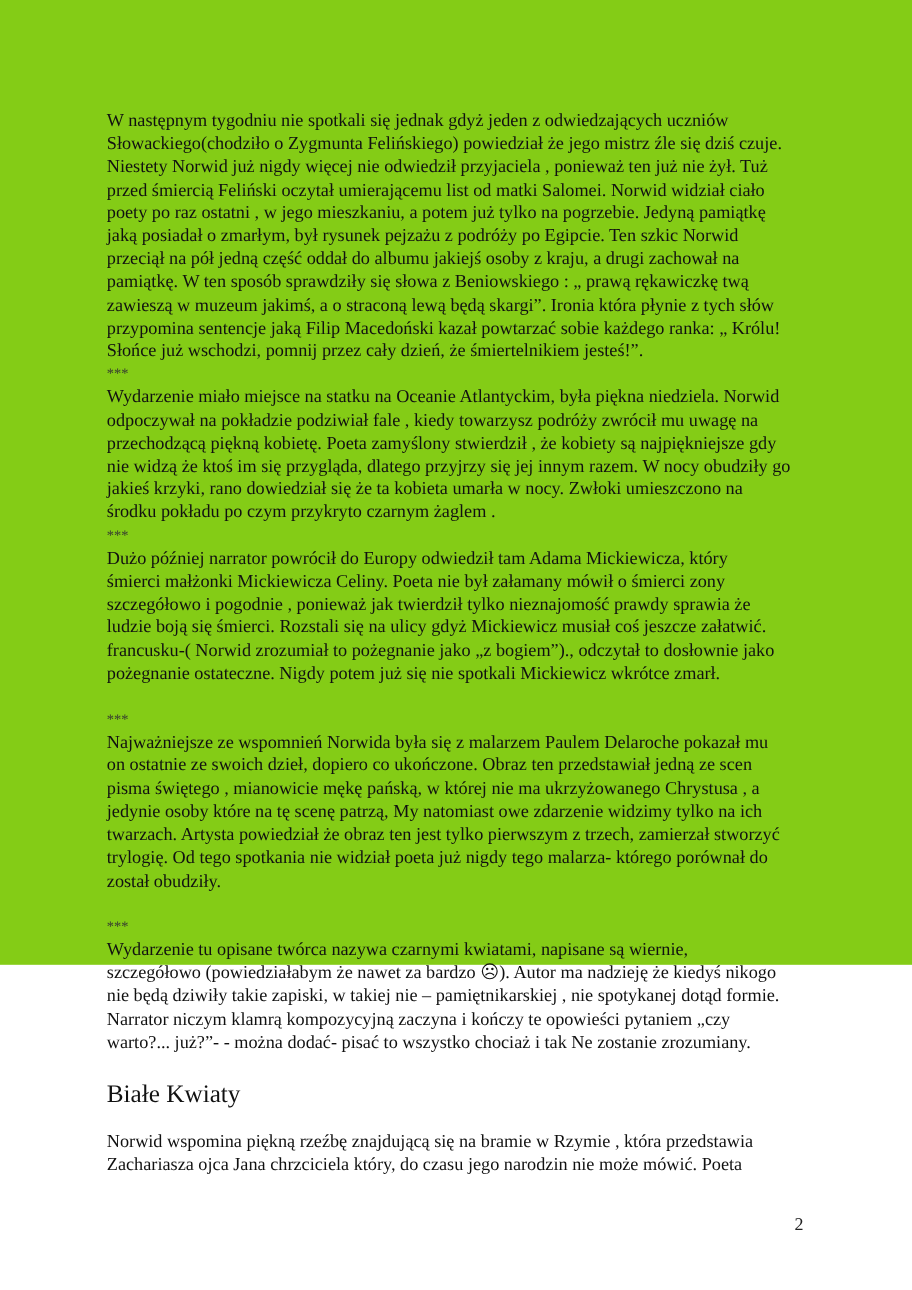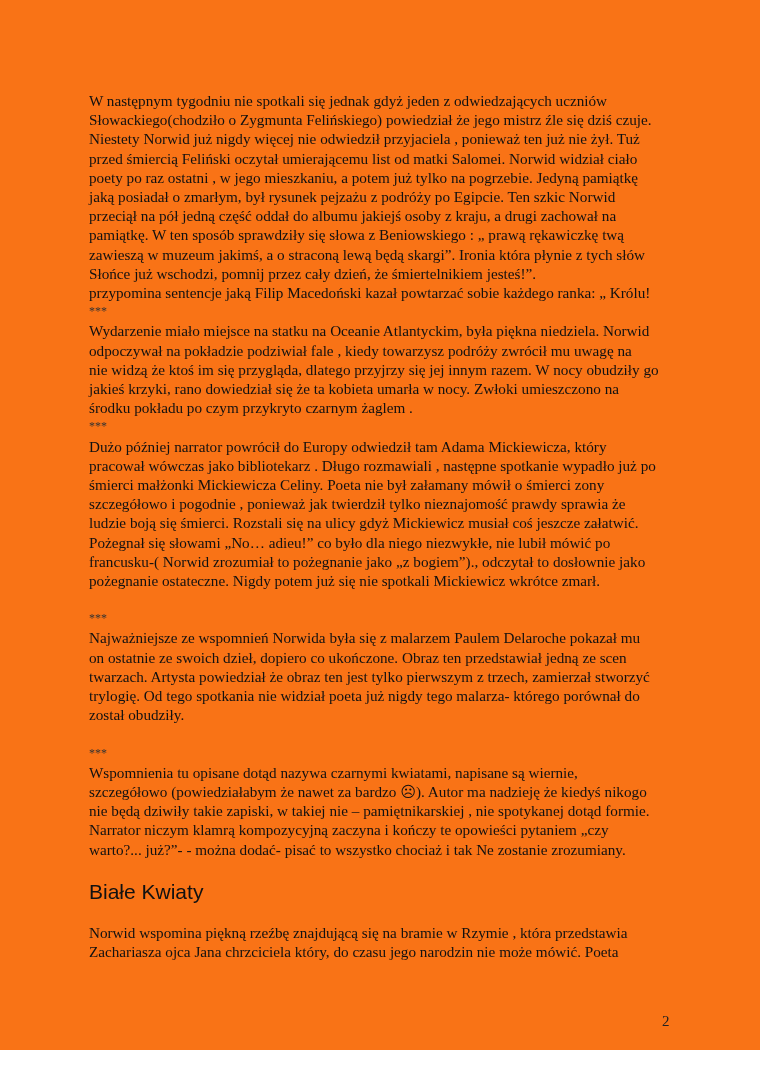--- a/index.html
+++ b/index.html
@@ -1,27 +1,27 @@
 <!DOCTYPE html>
 <html><head>
   <meta charset="utf-8">
   <style>
     html, body { margin: 0; padding: 0; background: #ffffff; }
     body { width: 760px; height: 1075px; position: relative; overflow: hidden; }
-    .page { position: absolute; left: 0; top: 0; width: 760px; height: 1050px; background: #f97316; }
+    .page { position: absolute; left: 0; top: 0; width: 760px; height: 804px; background: #84cc16; }
     .content {
       position: absolute; left: 89px; top: 91px; width: 600px;
       font-family: "Liberation Serif", serif; font-size: 15.2px; line-height: 19.2px; color: #111;
     }
     .line { white-space: nowrap; display: block; }
     .para { margin: 0; }
     .sep { display: block; color: #333; font-size: 12px; line-height: 19.2px; letter-spacing: 0px; }
     .gap { height: 19px; }
     .heading {
-      font-family: Liberation Sans, sans-serif; font-size: 21px; color: #111;
+      font-family: Liberation Serif, serif; font-size: 21px; color: #111;
       margin: 20px 0 18px 0; font-weight: normal; line-height: 26px;
     }
     .page-number {
       position: absolute; left: 662px; top: 1013px;
       font-family: "Liberation Serif", serif; font-size: 15px; color: #222;
     }
   </style>
 </head>
 <body>
 
@@ -31,59 +31,60 @@
     <div class="para">
       <span class="line">W następnym tygodniu nie spotkali się jednak gdyż jeden z odwiedzających uczniów</span>
       <span class="line">Słowackiego(chodziło o Zygmunta Felińskiego) powiedział że jego mistrz źle się dziś czuje.</span>
       <span class="line">Niestety Norwid już nigdy więcej nie odwiedził przyjaciela , ponieważ ten już nie żył. Tuż</span>
       <span class="line">przed śmiercią Feliński oczytał umierającemu list od matki Salomei. Norwid widział ciało</span>
       <span class="line">poety po raz ostatni , w jego mieszkaniu, a potem już tylko na pogrzebie. Jedyną pamiątkę</span>
       <span class="line">jaką posiadał o zmarłym, był rysunek pejzażu z podróży po Egipcie. Ten szkic Norwid</span>
       <span class="line">przeciął na pół jedną część oddał do albumu jakiejś osoby z kraju, a drugi zachował na</span>
       <span class="line">pamiątkę. W ten sposób sprawdziły się słowa z Beniowskiego : „ prawą rękawiczkę twą</span>
       <span class="line">zawieszą w muzeum jakimś, a o straconą lewą będą skargi”. Ironia która płynie z tych słów</span>
+      <span class="line">przypomina sentencje jaką Filip Macedoński kazał powtarzać sobie każdego ranka: „ Królu!</span>
       <span class="line">Słońce już wschodzi, pomnij przez cały dzień, że śmiertelnikiem jesteś!”.</span>
-      <span class="line">przypomina sentencje jaką Filip Macedoński kazał powtarzać sobie każdego ranka: „ Królu!</span>
     </div>
     <span class="sep">***</span>
 
     <div class="para">
       <span class="line">Wydarzenie miało miejsce na statku na Oceanie Atlantyckim, była piękna niedziela. Norwid</span>
       <span class="line">odpoczywał na pokładzie podziwiał fale , kiedy towarzysz podróży zwrócił mu uwagę na</span>
+      <span class="line">przechodzącą piękną kobietę. Poeta zamyślony stwierdził , że kobiety są najpiękniejsze gdy</span>
       <span class="line">nie widzą że ktoś im się przygląda, dlatego przyjrzy się jej innym razem. W nocy obudziły go</span>
       <span class="line">jakieś krzyki, rano dowiedział się że ta kobieta umarła w nocy. Zwłoki umieszczono na</span>
       <span class="line">środku pokładu po czym przykryto czarnym żaglem .</span>
     </div>
     <span class="sep">***</span>
 
     <div class="para">
       <span class="line">Dużo później narrator powrócił do Europy odwiedził tam Adama Mickiewicza, który</span>
-      <span class="line">pracował wówczas jako bibliotekarz . Długo rozmawiali , następne spotkanie wypadło już po</span>
       <span class="line">śmierci małżonki Mickiewicza Celiny. Poeta  nie był załamany mówił o śmierci zony</span>
       <span class="line">szczegółowo i pogodnie , ponieważ jak twierdził tylko nieznajomość prawdy sprawia że</span>
       <span class="line">ludzie boją się śmierci. Rozstali się na ulicy gdyż Mickiewicz musiał coś jeszcze załatwić.</span>
-      <span class="line">Pożegnał się słowami „No… adieu!” co było dla niego niezwykłe, nie lubił mówić po</span>
       <span class="line">francusku-( Norwid zrozumiał to pożegnanie jako „z bogiem”)., odczytał to dosłownie jako</span>
       <span class="line">pożegnanie ostateczne. Nigdy potem już się nie spotkali Mickiewicz wkrótce zmarł.</span>
     </div>
     <div class="gap"></div>
     <span class="sep">***</span>
 
     <div class="para">
       <span class="line">Najważniejsze ze wspomnień Norwida była się z malarzem Paulem Delaroche pokazał mu</span>
       <span class="line">on ostatnie ze swoich dzieł, dopiero co ukończone. Obraz ten przedstawiał jedną ze scen</span>
+      <span class="line">pisma świętego , mianowicie mękę pańską, w której nie ma ukrzyżowanego Chrystusa , a</span>
+      <span class="line">jedynie osoby które na tę scenę patrzą, My natomiast owe zdarzenie widzimy tylko na ich</span>
       <span class="line">twarzach. Artysta powiedział że obraz ten jest tylko pierwszym z trzech, zamierzał stworzyć</span>
       <span class="line">trylogię. Od tego spotkania nie widział poeta już nigdy tego malarza- którego porównał do</span>
       <span class="line">został obudziły.</span>
     </div>
     <div class="gap"></div>
     <span class="sep">***</span>
 
     <div class="para">
-      <span class="line">Wspomnienia tu opisane dotąd nazywa czarnymi kwiatami, napisane są wiernie,</span>
+      <span class="line">Wydarzenie tu opisane twórca nazywa czarnymi kwiatami, napisane są wiernie,</span>
       <span class="line">szczegółowo (powiedziałabym że nawet za bardzo ☹). Autor ma nadzieję że kiedyś nikogo</span>
       <span class="line">nie będą dziwiły takie zapiski, w takiej nie – pamiętnikarskiej , nie spotykanej dotąd formie.</span>
       <span class="line">Narrator niczym klamrą kompozycyjną zaczyna i kończy te opowieści pytaniem „czy</span>
       <span class="line">warto?... już?”- - można dodać- pisać to wszystko chociaż i tak Ne zostanie zrozumiany.</span>
     </div>
 
     <h2 class="heading">Białe Kwiaty</h2>
 
     <div class="para">
       <span class="line">Norwid wspomina piękną rzeźbę znajdującą się na bramie w Rzymie , która przedstawia</span>

